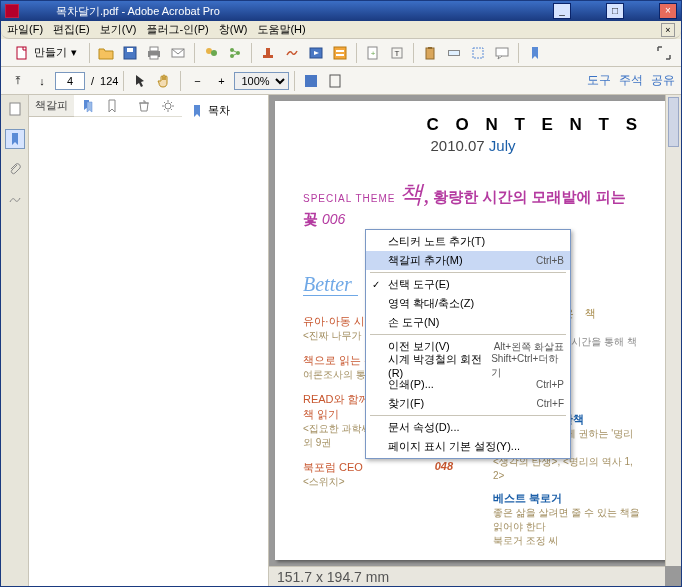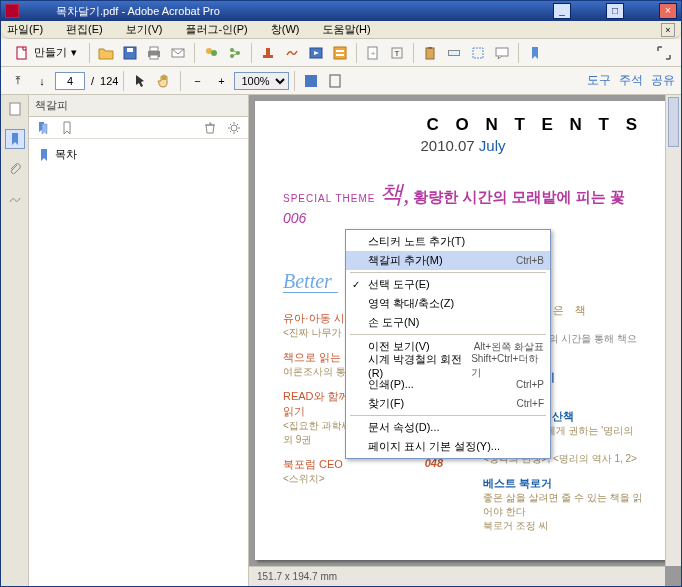--- a/index.html
+++ b/index.html
@@ -3,49 +3,49 @@
 <meta charset="utf-8">
 <style>
   * { margin: 0; padding: 0; box-sizing: border-box; font-family: "Malgun Gothic", Tahoma, sans-serif; }
   body { width: 682px; height: 587px; background: #999; overflow: hidden; font-size: 11px; color: #000; }
   .window { width: 682px; height: 587px; background: #ece9d8; display: flex; flex-direction: column; border: 1px solid #1a3a80; }
   .titlebar { height: 20px; background: linear-gradient(#3b6ec5,#1a3a80); color: #fff; display: flex; align-items: center; padding: 0 4px; font-size: 11px; gap: 33px; }
   .titlebar .icon { width: 14px; height: 14px; background: #b4002a; margin-right: 4px; display: inline-block; border:1px solid #fff2; }
   .titlebar .spacer { flex: 1; }
   .tbtn { width: 18px; height: 16px; background: #d6e4ff; color: #222; border: 1px solid #0a246a; margin-left: 2px; display:flex; align-items:center; justify-content:center; font-size:10px; line-height:1; }
   .tbtn.close { background:#e86b5c; color:#fff; }
-  .menubar { height: 18px; background: #ece9d8; display: flex; align-items: center; padding: 0 6px; gap: 23px; font-size: 11px; border-bottom:1px solid #c9c5b8; position:relative;border-radius:8px; }
+  .menubar { height: 18px; background: #ece9d8; display: flex; align-items: center; padding: 0 6px; gap: 10px; font-size: 11px; border-bottom:1px solid #c9c5b8; position:relative;border-radius:8px; }
   .menubar .mspacer { flex:1; }
   .menubar .xbtn { width:14px; height:14px; border:1px solid #999; display:flex; align-items:center; justify-content:center; font-size:9px;}
   .toolbar1, .toolbar2 { height: 28px; background: #f6f5f1; border-bottom: 1px solid #c9c5b8; display: flex; align-items: center; padding: 0 6px; gap: 2px; }
   .tbicon { width: 22px; height: 22px; display:flex; align-items:center; justify-content:center; border:1px solid transparent; }
   .tbsvg { width:16px; height:16px; }
   .sep { width:1px; height:20px; background:#c9c5b8; margin:0 3px; }
   .navlabel { display:flex; align-items:center; gap:4px; }
   .navlabel input { width:30px; height:18px; border:1px solid #7a98bf; text-align:center; font-size:11px; }
   .navlabel .slash { margin: 0 2px; }
   .zoomsel { height:18px; border:1px solid #7a98bf; font-size:11px; padding:0 2px; }
   .rightlinks { margin-left:auto; display:flex; gap:8px; color:#3b72c4; font-size:12px; }
   .mainrow { flex:1; display:flex; min-height:0; }
   .leftstrip { width:28px; background:#e7e5da; border-right:1px solid #c9c5b8; display:flex; flex-direction:column; align-items:center; padding-top:4px; gap:10px; }
   .leftstrip .lsicon { width:20px; height:20px; display:flex; align-items:center; justify-content:center; }
-  .bookmarkpane { width:220px; background:#fff; border-right:1px solid #c9c5b8; display:flex; flex-direction:column; }
+  .bookmarkpane { width:240px; background:#fff; border-right:1px solid #c9c5b8; display:flex; flex-direction:row; }
   .paneheader { height:22px; background:#efeee8; border-bottom:1px solid #c9c5b8; display:flex; align-items:center; padding:0 6px; font-size:11px; color:#444; }
   .panetools { height:22px; display:flex; align-items:center; padding:0 6px; gap:8px; border-bottom:1px solid #e0ded4; }
   .panetools .pspacer { flex:1; }
   .panetools .pico { width:16px; height:16px; display:flex; align-items:center; justify-content:center; }
   .tree { padding:6px 8px; font-size:11px; }
   .treeitem { display:flex; align-items:center; gap:4px; padding:2px 0; }
   .treeicon { width:14px; height:14px; display:inline-block; }
   .center { flex:1; background:#999; position:relative; overflow:hidden; }
   .page { position:absolute; left:6px; top:6px; right:16px; bottom:26px; background:#fff; box-shadow: 2px 2px 3px rgba(0,0,0,.4); padding:10px 22px 10px 28px; overflow:hidden;}
   .vscroll { position:absolute; right:0; top:0; bottom:20px; width:16px; background:#e8e6de; border-left:1px solid #c9c5b8; }
   .vscroll .thumb { position:absolute; left:2px; right:2px; top:2px; height:50px; background:#cfd6e6; border:1px solid #9aa8c6; }
   .hscroll { position:absolute; left:0; right:16px; bottom:0; height:20px; background:#e8e6de; border-top:1px solid #c9c5b8; display:flex; align-items:center; }
-  .hscroll .status { padding:0 8px; color:#555; font-size:10px; }
+  .hscroll .status { padding:0 8px; color:#555; font-size:14px; }
   .hscroll .hfill { flex:1; }
   
   .contents-head { text-align:right; margin-top:4px; }
   .contents-head .c1 { font-size:17px; letter-spacing:6px; font-weight:bold; }
   .contents-head .c2 { font-size:15px; color:#444; margin-top:2px;text-align:center; }
   .contents-head .c2 .mo { color:#1a5ea8; }
   .special { margin-top:24px; font-size:14px; }
   .special .s1 { color:#b43aa0; font-size:10px; letter-spacing:1px; }
   .special .big { color:#b43aa0; font-size:24px; font-style:italic; font-family: serif; }
   .special .t { color:#b43aa0; font-size:15px; font-weight:bold; }

